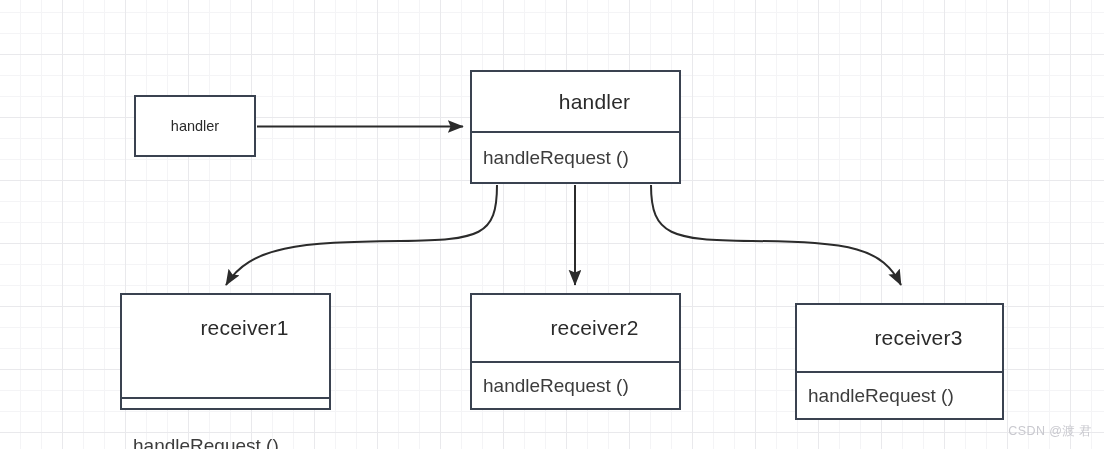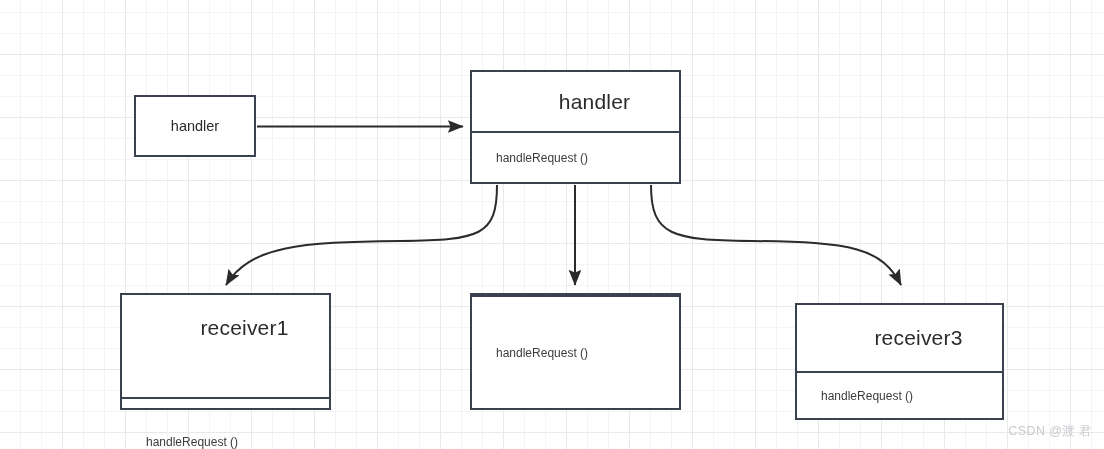--- a/index.html
+++ b/index.html
@@ -60,23 +60,23 @@
   .uml-divider {
     flex: none;
     height: 2px;
     background: #3a4250;
   }
   .uml-method {
     flex: 1;
     display: flex;
     align-items: center;
     justify-content: flex-start;
-    padding-left: 24px;
+    padding-left: 11px;
     color: #3c3c3c;
-    font-size: 12px;
+    font-size: 19px;
     font-weight: 400;
   }
 
   
   .plain-box {
     position: absolute;
     box-sizing: border-box;
     background: #ffffff;
     border: 2px solid #3a4250;
     display: flex;
@@ -146,20 +146,21 @@
     <div class="uml-method">handleRequest ()</div>
   </div>
 
   <div class="uml-box" id="box-receiver1">
     <div class="uml-title">receiver1</div>
     <div class="uml-divider"></div>
     <div class="uml-method">handleRequest ()</div>
   </div>
 
   <div class="uml-box" id="box-receiver2">
+    <div class="uml-title">receiver2</div>
     <div class="uml-divider"></div>
     <div class="uml-method">handleRequest ()</div>
   </div>
 
   <div class="uml-box" id="box-receiver3">
     <div class="uml-title">receiver3</div>
     <div class="uml-divider"></div>
     <div class="uml-method">handleRequest ()</div>
   </div>
 

